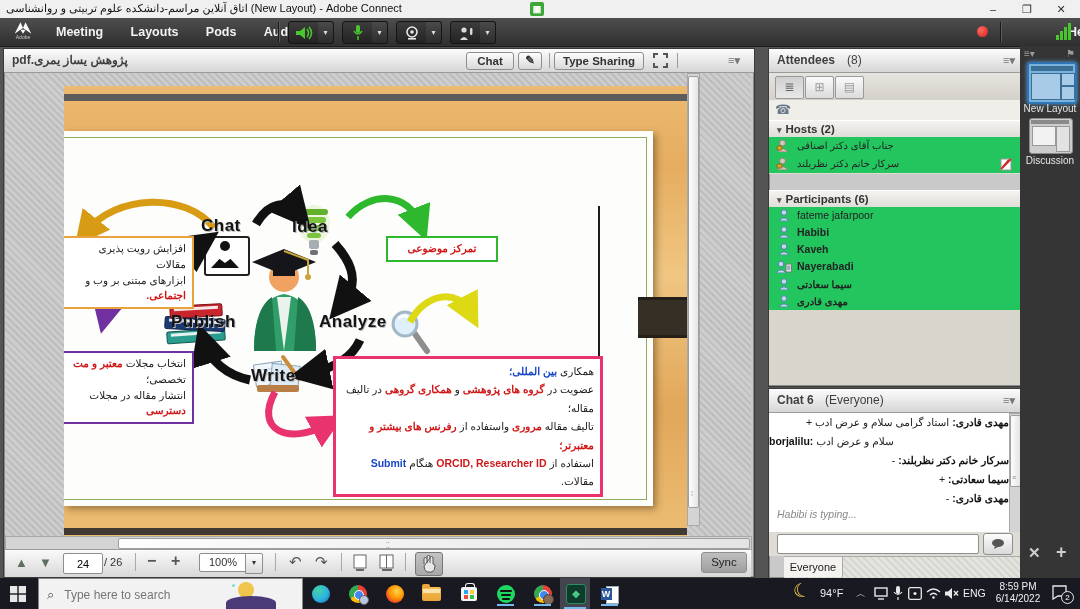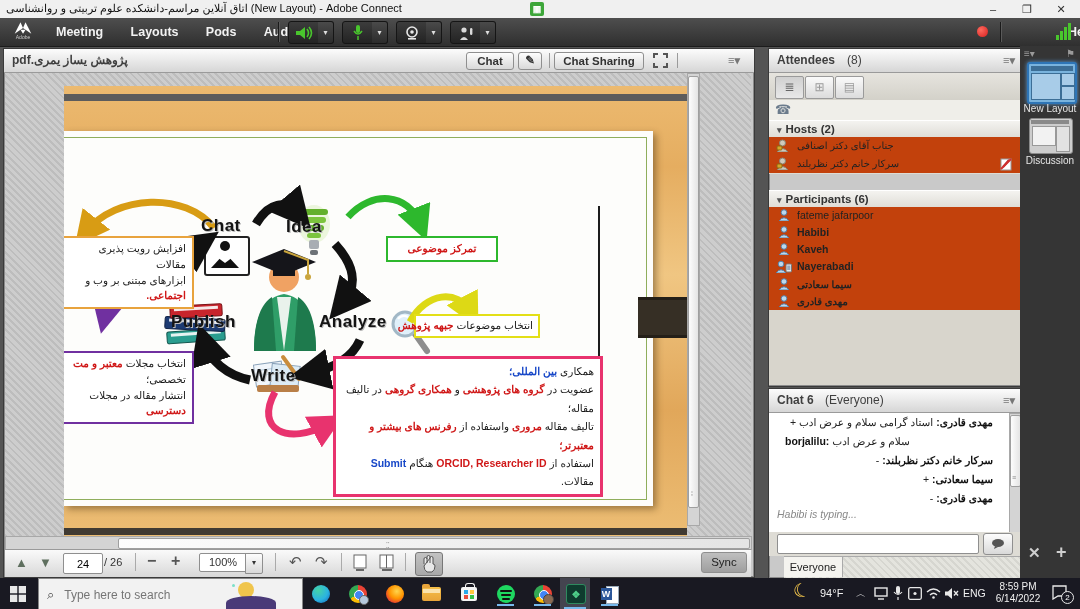--- a/index.html
+++ b/index.html
@@ -39,25 +39,25 @@
   .slide{overflow:hidden;background:linear-gradient(180deg,#ecba70,#e5ad60 18%,#f0c682 42%,#e1a75a 72%,#ecbd74)}
   .page{background:#fdfdfb;box-shadow:3px 3px 7px rgba(60,40,10,.45)}
   .pageborder{border:1px solid #8fae5c;border-left:none}
   .stepword{font-weight:bold;color:#141414;font-size:17px;letter-spacing:.5px;text-shadow:1px 1px 0 #bbb}
   .sbox{background:#fff;font-size:10.5px;line-height:1.5;direction:rtl;text-align:right;padding:3px 6px;color:#1a1a1a}
   .t-red{color:#d01818;font-weight:bold}
   .t-blue{color:#1848c8;font-weight:bold}
   
   .sect{background:linear-gradient(#f4f3f0,#dedcd5);border-top:1px solid #fff;border-bottom:1px solid #aeaca4;
         font-size:11.5px;font-weight:bold;color:#333;line-height:17px}
-  .arow{background:#c2410c;border-bottom:1px solid #dddbd4;font-size:10.5px;color:#222;line-height:17px}
+  .arow{background:#22c55e;border-bottom:1px solid #dddbd4;font-size:10.5px;color:#222;line-height:17px}
   .caret{color:#555;font-size:9px}
   .viewbtn{width:27px;height:21px;background:linear-gradient(#fafafa,#dcdcdc);border:1px solid #9a9a9a;border-radius:2px;
            text-align:center;line-height:20px;color:#9a9a9a;font-size:12px}
-  .msg{font-size:10.5px;line-height:19px;color:#222;unicode-bidi:plaintext;padding:0 16px}
+  .msg{font-size:10.5px;line-height:19px;color:#222;unicode-bidi:plaintext;padding:0 0}
   .msg b{color:#111}
   .typing{font-size:10.5px;color:#888;font-style:italic;padding:0 8px}
   
   .strip{background:#353535}
   .thumb{border-radius:3px}
   .thumblbl{color:#e6e6e6;font-size:10px;text-align:center}
   
   .taskbar{left:0;top:578px;width:1080px;height:31px;background:#191922}
   .tico{top:3px;width:25px;height:25px;display:flex;align-items:center;justify-content:center}
   .underline{height:2px;background:#76b9ed;position:absolute;bottom:0;left:4px;right:4px}
@@ -138,21 +138,21 @@
       <span class="abs sigbar" style="left:12px;height:17px"></span>
   </div>
 </div>
 
 <div class="abs pod" style="left:3px;top:48px;width:750px;height:528px">
   <div class="abs podhead">
     <span class="abs" style="left:8px" dir="rtl">پژوهش یساز یمری.pdf</span>
     <div class="abs btn" style="right:240px;top:3px;width:46px;height:16px;line-height:16px">Chat</div>
     <div class="abs btn" style="right:212px;top:3px;width:22px;height:16px;line-height:15px">✎</div>
     <div class="abs" style="right:204px;top:4px;width:1px;height:15px;background:#9a9a9a"></div>
-    <div class="abs btn" style="right:110px;top:3px;width:88px;height:16px;line-height:16px">Chat Sharing</div>
+    <div class="abs btn" style="right:110px;top:3px;width:88px;height:16px;line-height:16px">Type Sharing</div>
     <div class="abs" style="right:86px;top:4px">
       <svg width="15" height="15" viewBox="0 0 15 15">
           <path d="M1 5 V1 H5 M10 1 H14 V5 M14 10 V14 H10 M5 14 H1 V10" stroke="#555" stroke-width="2" fill="none"></path>
         </svg>
     </div>
     <div class="abs" style="right:76px;top:4px;width:1px;height:15px;background:#9a9a9a"></div>
     <div class="abs podmenu" style="right:14px;top:5px">≡▾</div>
   </div>
 
   <div class="abs hatch" style="left:1px;top:24px;width:746px;height:477px"></div>
@@ -264,30 +264,27 @@
       <path d="M271,158 C291,180 294,199 279,217" stroke="#111" stroke-width="9" fill="none" marker-end="url(#mB)"></path>
       <path d="M346,236 C362,206 394,203 406,226" stroke="#ddd915" stroke-width="7" fill="none" marker-end="url(#mY)"></path>
       <path d="M296,254 C287,274 266,283 246,287" stroke="#111" stroke-width="9" fill="none" marker-end="url(#mB)"></path>
       <path d="M186,294 C162,289 146,274 141,258" stroke="#111" stroke-width="9" fill="none" marker-end="url(#mB)"></path>
       <path d="M121,212 C112,190 118,171 137,158" stroke="#111" stroke-width="9" fill="none" marker-end="url(#mB)"></path>
       <path d="M111,216 C92,189 50,191 41,230" stroke="#7030a0" stroke-width="7" fill="none" marker-end="url(#mP)"></path>
       <path d="M211,306 C190,344 224,360 264,338" stroke="#e8336e" stroke-width="7" fill="none" marker-end="url(#mPk)"></path>
     </svg>
 
     <div class="abs stepword" style="left:137px;top:130px">Chat</div>
-    <div class="abs stepword" style="left:222px;top:131px">Idea</div>
+    <div class="abs stepword" style="left:228px;top:131px">Idea</div>
     <div class="abs stepword" style="left:255px;top:226px">Analyze</div>
     <div class="abs stepword" style="left:187px;top:280px">Write</div>
     <div class="abs stepword" style="left:107px;top:226px">Publish</div>
 
     <div class="abs sbox" style="left:322px;top:150px;width:96px;border:2px solid #2db82d;text-align:center">
       <span class="t-red">تمرکز موضوعی</span>
-    </div>
-    <div class="abs sbox" style="left:350px;top:228px;width:112px;border:2px solid #e3df17;white-space:nowrap;padding:2px 5px">
-      <span>انتخاب موضوعات </span><span class="t-red">جبهه پژوهش</span>
     </div>
     <div class="abs sbox" style="left:0;top:150px;width:116px;border:2px solid #e8a33d;border-left:none">
       <div>افزایش رویت پذیری مقالات</div>
       <div>ابزارهای مبتنی بر وب و</div>
       <div class="t-red">اجتماعی.</div>
     </div>
     <div class="abs sbox" style="left:0;top:265px;width:116px;border:2px solid #7030a0;border-left:none">
       <div><span>انتخاب مجلات </span><span class="t-red">معتبر و مت</span></div>
       <div>تخصصی؛</div>
       <div><span>انتشار مقاله در مجلات </span><span class="t-red">دسترسی</span></div>

